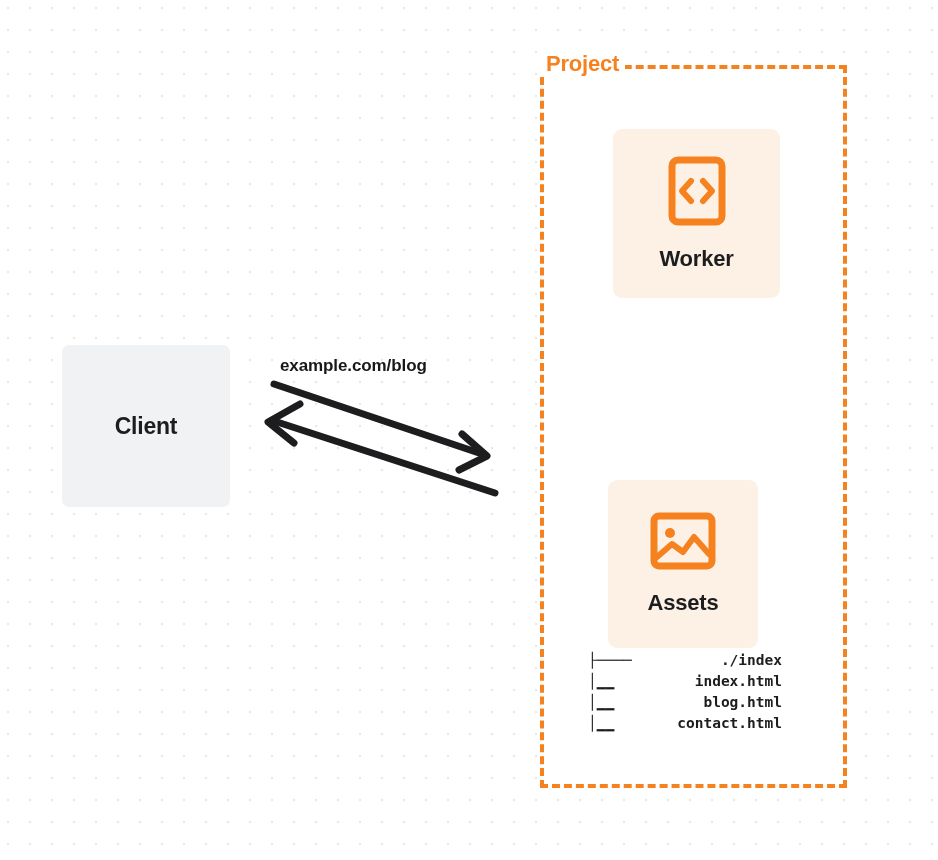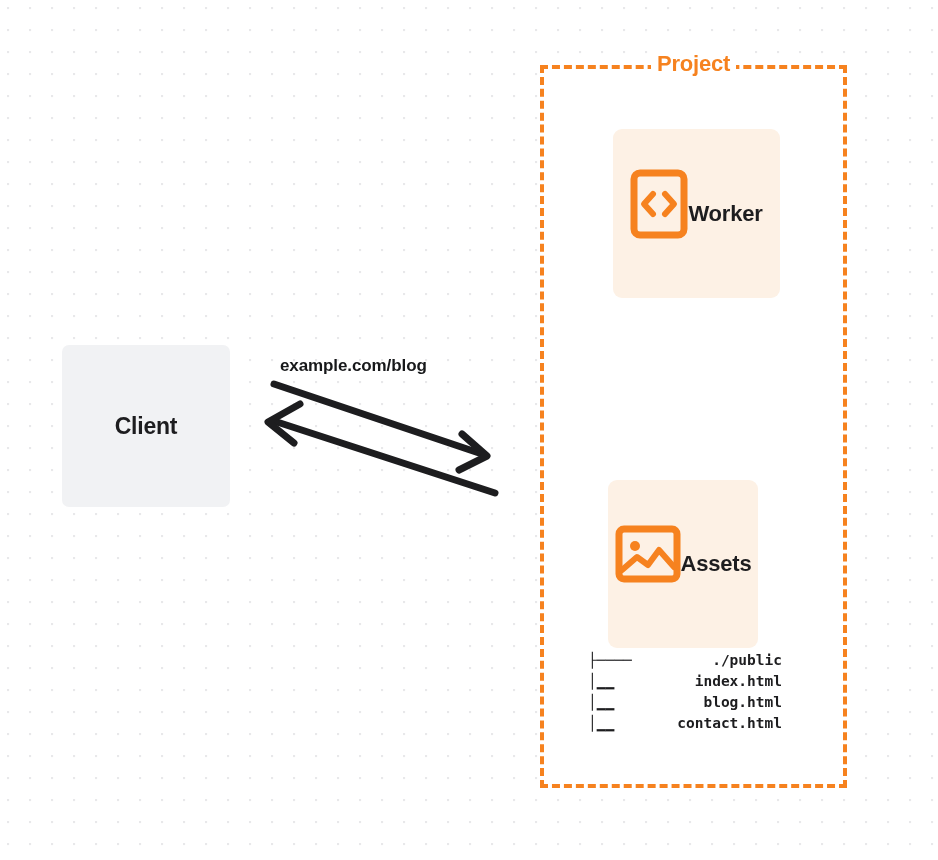--- a/index.html
+++ b/index.html
@@ -77,38 +77,38 @@
     height: 723px;
     background: #ffffff;
     border: 4px dashed #f6821f;
     box-sizing: border-box;
   }
   #project-label {
     position: absolute;
     left: 540px;
     top: 51px;
     width: 307px;
-    text-align: center;
+    text-align: left;
     font-size: 22px;
     font-weight: bold;
     color: #f6821f;
     letter-spacing: -0.2px;
   }
   #project-label span {
     background: #ffffff;
     padding: 0 6px;
   }
 
   
   .service-card {
     position: absolute;
     background: #fdf1e5;
     border-radius: 9px;
     display: flex;
-    flex-direction: row;
+    flex-direction: column;
     align-items: center;
     justify-content: center;
   }
   #worker-card {
     left: 613px;
     top: 129px;
     width: 167px;
     height: 169px;
   }
   #assets-card {
@@ -204,21 +204,21 @@
         <circle cx="20" cy="21" r="5" fill="#f6821f"></circle>
         <polyline points="7,45 22,32 33,40 44,25 59,42" fill="none" stroke="#f6821f" stroke-width="6" stroke-linecap="round" stroke-linejoin="round"></polyline>
       </svg>
     </span>
     <span class="card-title">Assets</span>
   </div>
 
   <div id="file-tree">
     <span class="tree-row">
       <span class="tree-branch">├────</span>
-      <span class="tree-name">./public</span>
+      <span class="tree-name">./index</span>
     </span>
     <span class="tree-row">
       <span class="tree-branch">│▁▁</span>
       <span class="tree-name">index.html</span>
     </span>
     <span class="tree-row">
       <span class="tree-branch">│▁▁</span>
       <span class="tree-name">blog.html</span>
     </span>
     <span class="tree-row">

